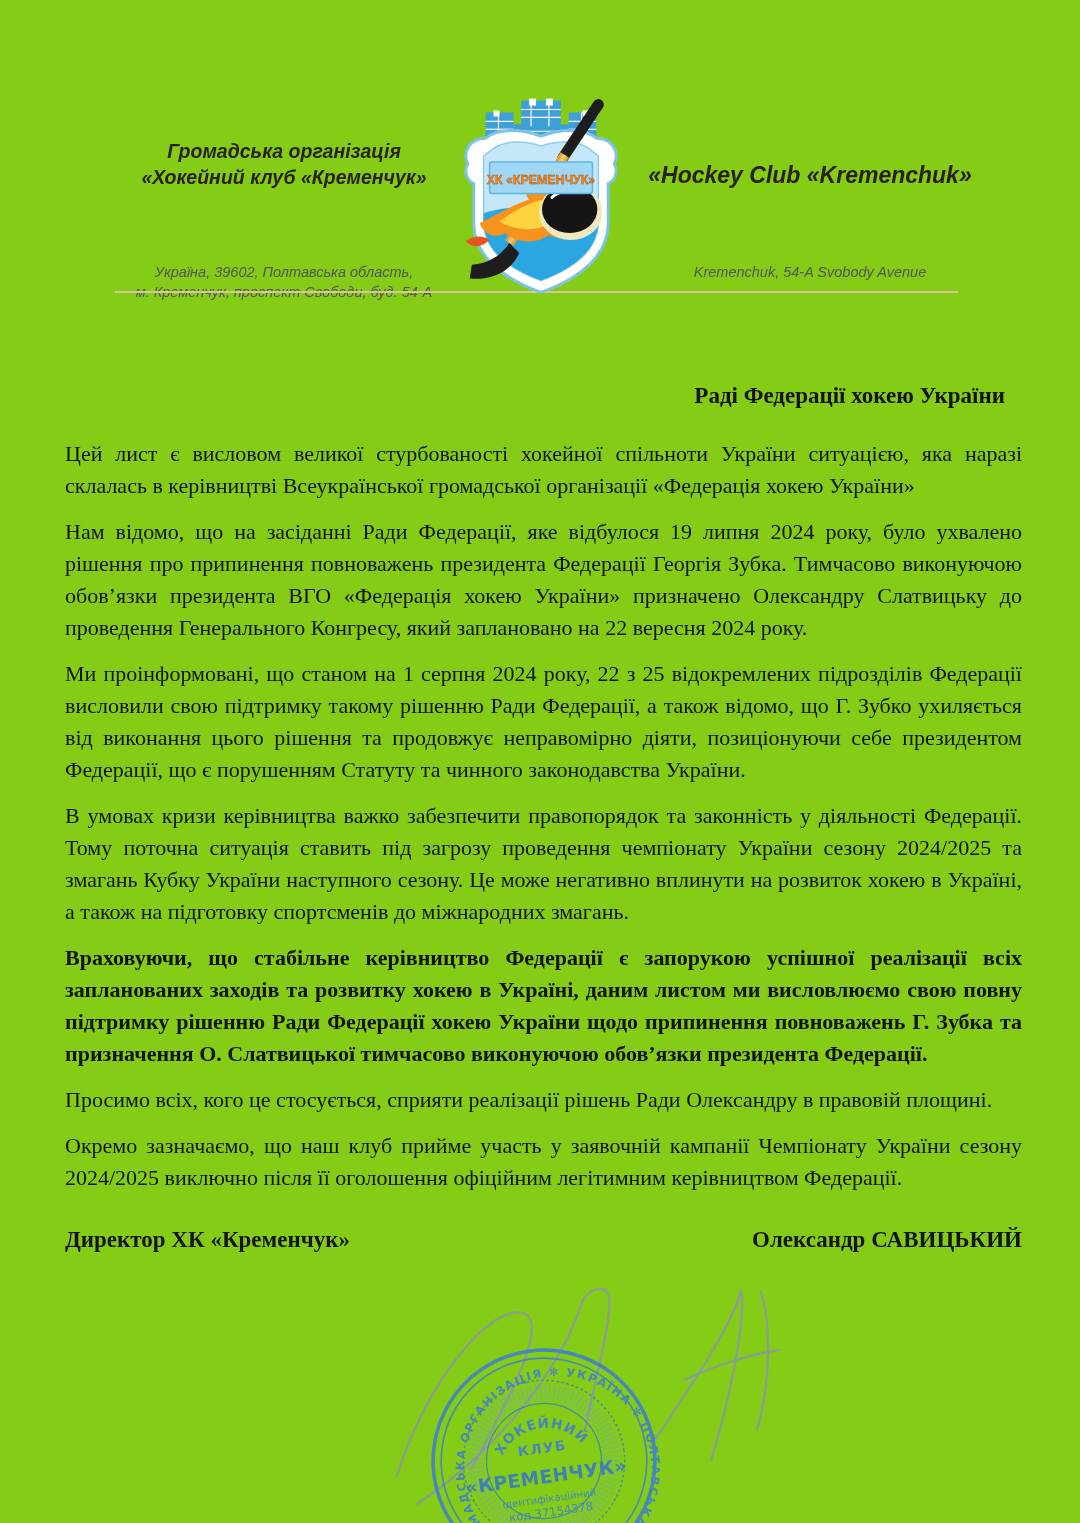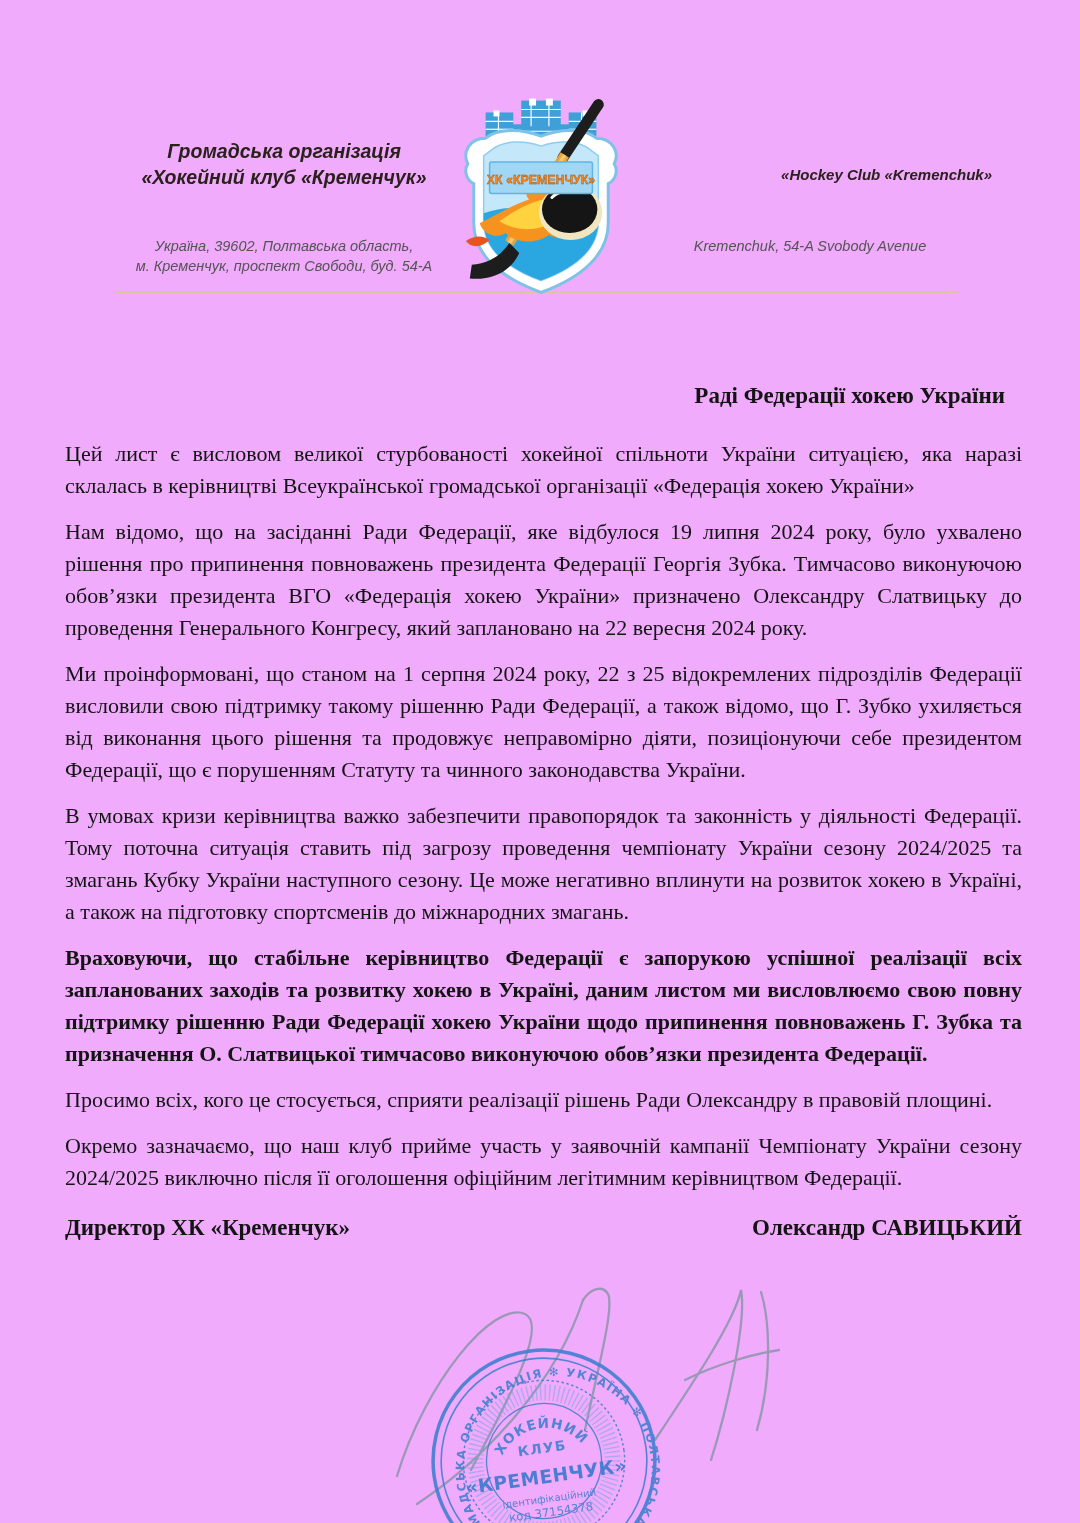--- a/index.html
+++ b/index.html
@@ -1,41 +1,41 @@
 <!DOCTYPE html>
 <html lang="uk"><head>
 <meta charset="utf-8">
 <style>
   html,body{margin:0;padding:0;background:#e9e9e9;}
   .page{
     position:relative;
     width:1080px;height:1523px;
     margin:0 auto;
-    background:#f0abfc;
+    background:#84cc16;
     overflow:hidden;
     font-family:"Liberation Serif", serif;
     color:#141414;
   }
   
   .org-left{
     position:absolute;left:106px;top:138px;width:356px;
     text-align:center;
     font-family:"Liberation Sans", sans-serif;
     font-weight:bold;font-style:italic;
     font-size:19.5px;line-height:26px;color:#2a211c;
   }
   .org-right{
     position:absolute;left:628px;top:162px;width:364px;
-    text-align:right;
+    text-align:center;
     font-family:"Liberation Sans", sans-serif;
     font-weight:bold;font-style:italic;
-    font-size:15px;line-height:26px;color:#2a211c;
+    font-size:23px;line-height:26px;color:#2a211c;
   }
   .addr{
-    position:absolute;top:236px;
+    position:absolute;top:262px;
     text-align:center;
     font-family:"Liberation Sans", sans-serif;
     font-style:italic;font-size:14.5px;line-height:20px;color:#545454;
   }
   .addr-left{left:106px;width:356px;}
   .addr-right{left:628px;width:364px;}
   .logo{position:absolute;left:452px;top:96px;width:178px;height:204px;z-index:2;}
   .divider{position:absolute;left:115px;top:291px;width:843px;height:2px;background:#dcc49c;z-index:1;}
   
   .body-block{
@@ -46,21 +46,21 @@
     text-align:right;font-weight:bold;font-size:23px;
     margin:0 17px 26px 0;
   }
   .body-block p{
     margin:8px 0 14px 0;
     text-align:justify;
   }
   .body-block p.strong{font-weight:bold;}
   .sig-row{
     display:flex;justify-content:space-between;align-items:baseline;
-    font-weight:bold;font-size:23px;margin-top:18px;
+    font-weight:bold;font-size:23px;margin-top:30px;
   }
   
   .stamp{position:absolute;left:423px;top:1340px;width:242px;height:242px;z-index:4;opacity:.88;}
   .handwriting{position:absolute;left:355px;top:1258px;width:470px;height:265px;z-index:3;}
 </style>
 </head>
 <body>
 
 <div class="page">
 

